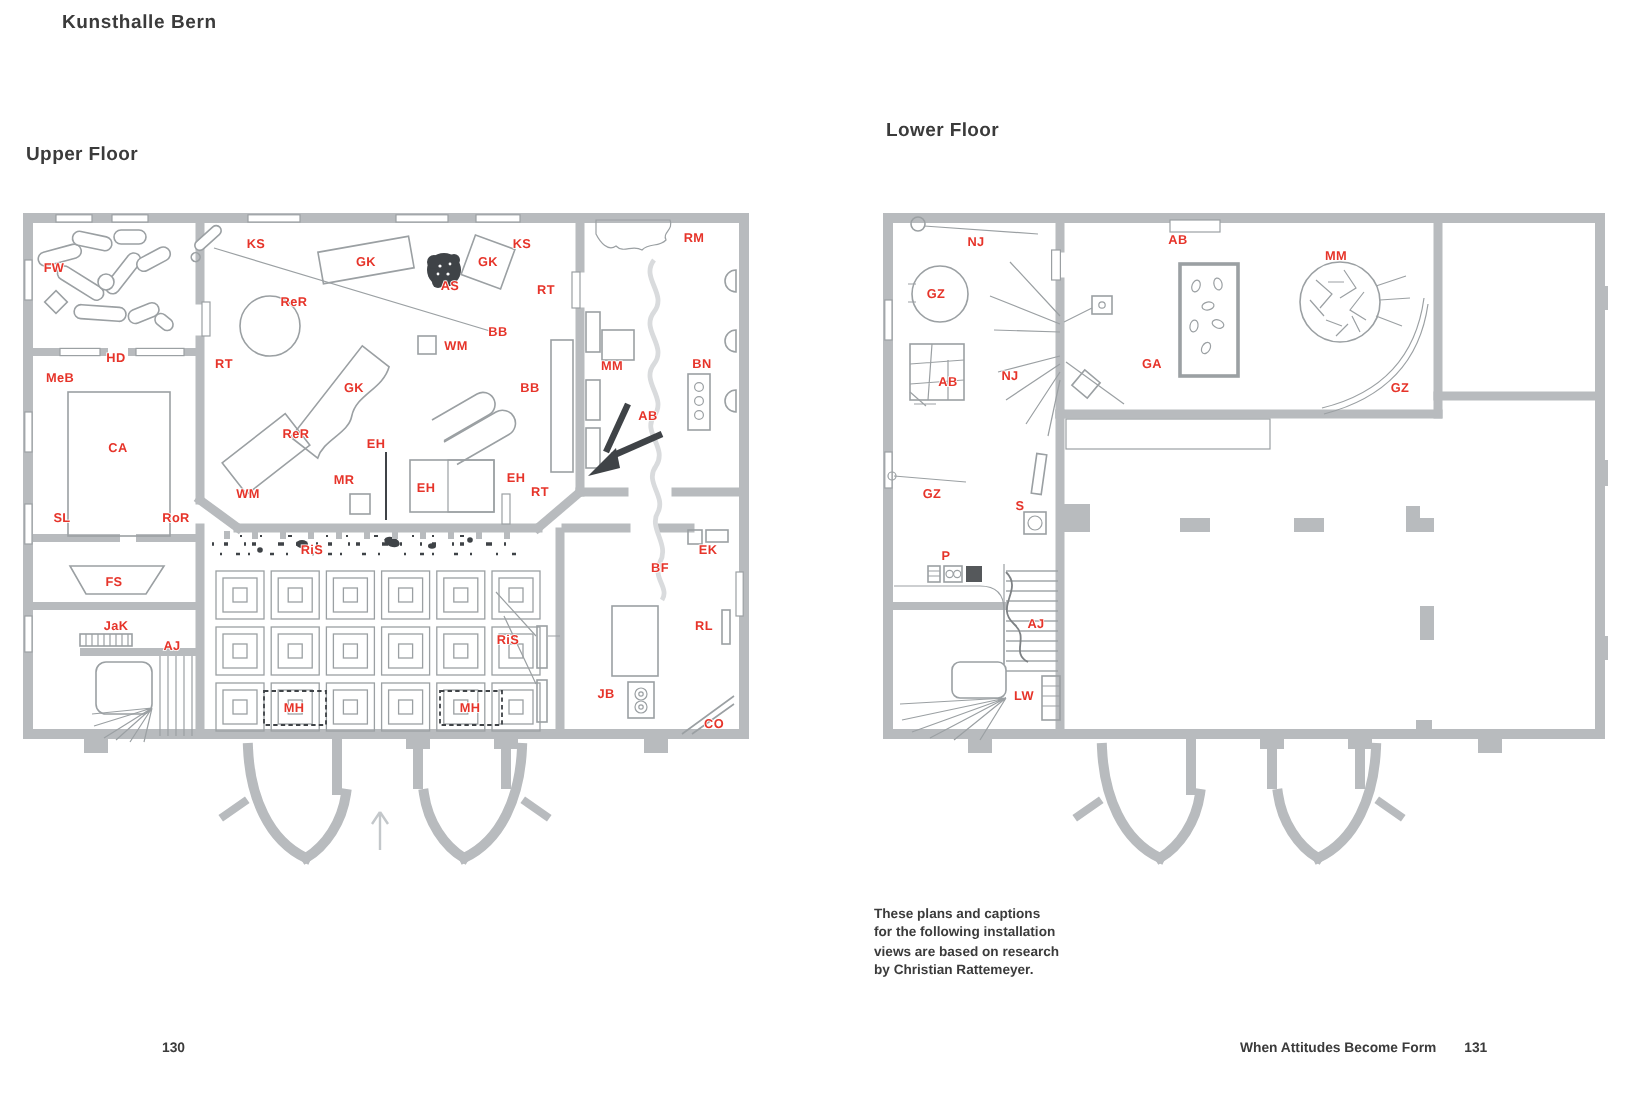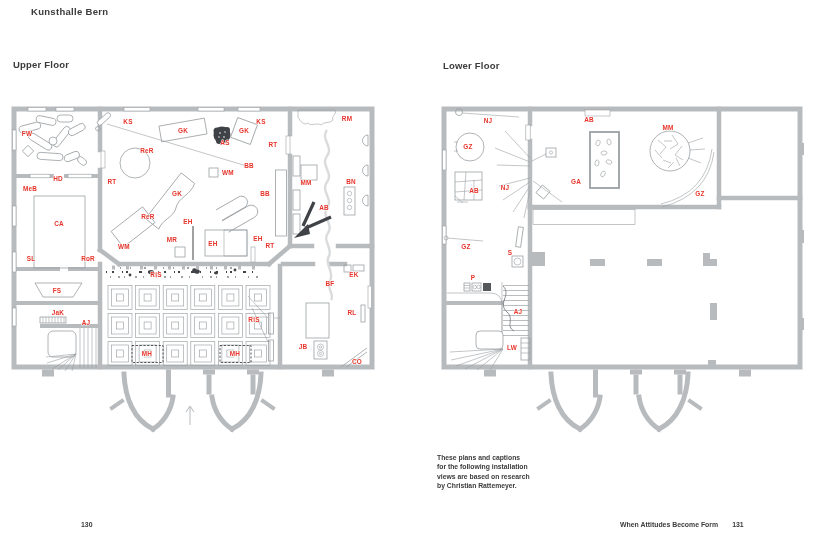--- a/index.html
+++ b/index.html
@@ -5,21 +5,21 @@
   :root{
     --wall:#b8bbbe; --line:#9ba0a3; --label:#e6342a; --dark:#3f4347;
     --light:#d9dbdd; --text:#3b3b3b;
   }
   html,body{margin:0;padding:0;}
   body{width:825px;height:550px;background:#fff;position:relative;overflow:hidden;
        font-family:"Liberation Sans",sans-serif;color:var(--text);}
   .abs{position:absolute;}
   .brand{left:13px;top:6px;font-size:9.5px;font-weight:bold;letter-spacing:.3px;padding-left:18px;}
   .ftitle{font-size:9.5px;font-weight:bold;letter-spacing:.2px;}
-  .ftitle.up{left:13px;top:59px;}
+  .ftitle.up{left:13px;top:72px;}
   .ftitle.lo{left:443px;top:60px;}
   .caption{left:437px;top:453px;font-size:6.8px;font-weight:bold;line-height:9.4px;width:120px;}
   .footer{font-size:6.9px;font-weight:bold;top:521px;}
   .footer.l{left:81px;}
   .footer.r{left:620px;}
   .footer.r .pgnum{margin-left:14px;}
   svg{position:absolute;left:0;top:0;}
   .w{stroke:var(--wall);fill:none;stroke-linecap:square;}
   .w5{stroke-width:5;} .w45{stroke-width:4.5;} .w4{stroke-width:4;}
   .wf{fill:var(--wall);stroke:none;}

